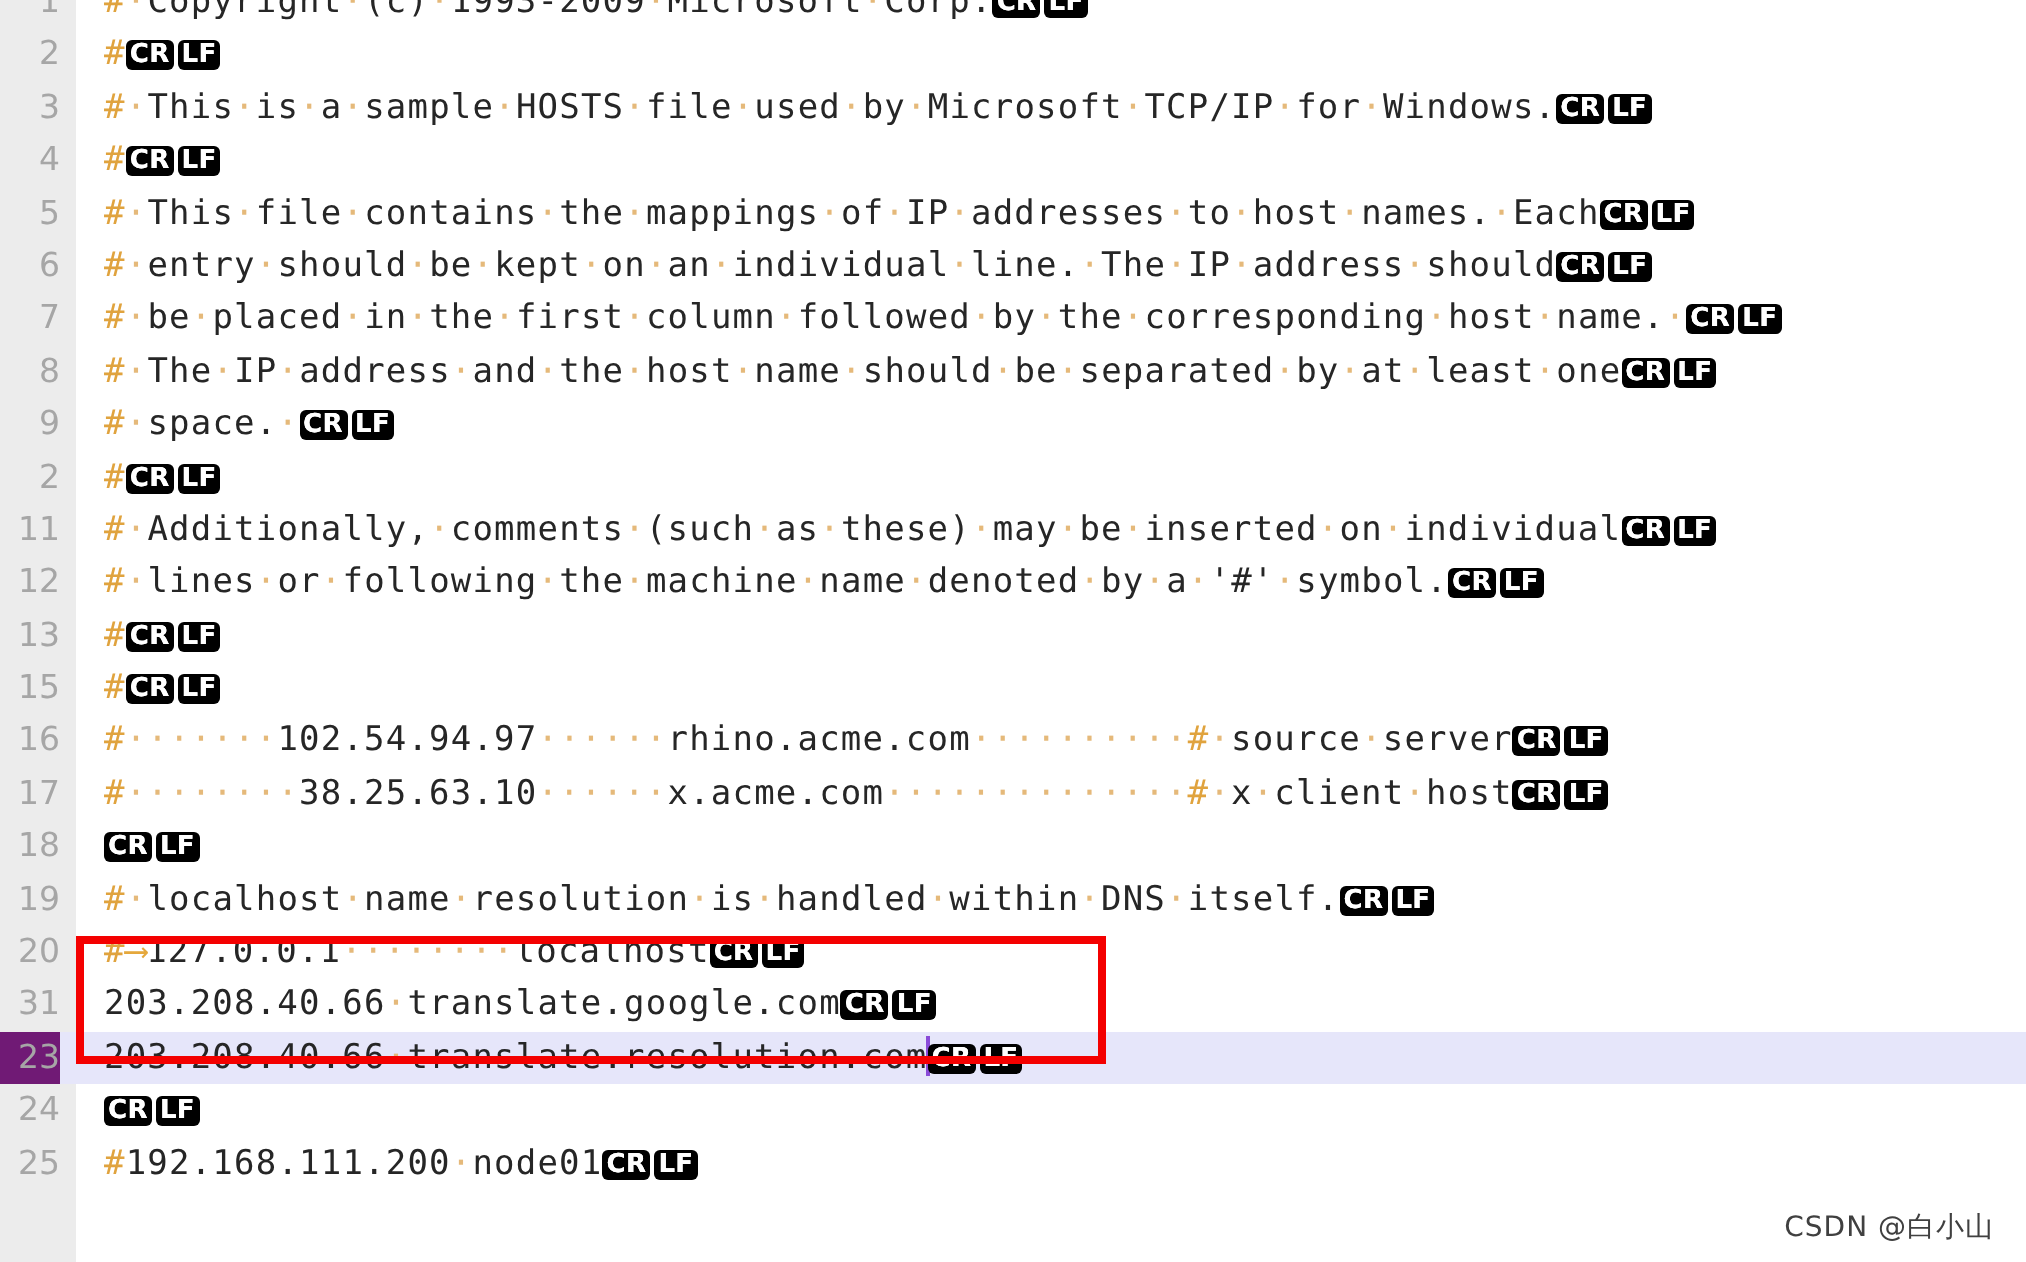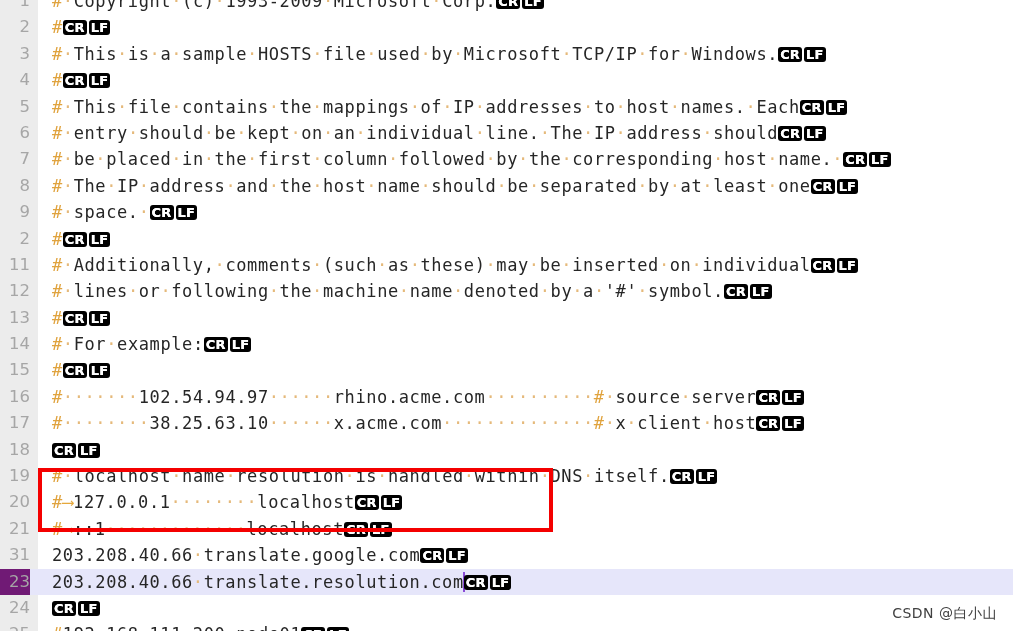--- a/index.html
+++ b/index.html
@@ -141,28 +141,26 @@
       <div class="row"><span class="ln">4</span><span class="code-text"><span class="hash">#</span><span class="crlf"><b>CR</b><b>LF</b></span></span></div>
       <div class="row"><span class="ln">5</span><span class="code-text"><span class="hash">#</span><span class="dot">·</span><span class="txt">This</span><span class="dot">·</span><span class="txt">file</span><span class="dot">·</span><span class="txt">contains</span><span class="dot">·</span><span class="txt">the</span><span class="dot">·</span><span class="txt">mappings</span><span class="dot">·</span><span class="txt">of</span><span class="dot">·</span><span class="txt">IP</span><span class="dot">·</span><span class="txt">addresses</span><span class="dot">·</span><span class="txt">to</span><span class="dot">·</span><span class="txt">host</span><span class="dot">·</span><span class="txt">names.</span><span class="dot">·</span><span class="txt">Each</span><span class="crlf"><b>CR</b><b>LF</b></span></span></div>
       <div class="row"><span class="ln">6</span><span class="code-text"><span class="hash">#</span><span class="dot">·</span><span class="txt">entry</span><span class="dot">·</span><span class="txt">should</span><span class="dot">·</span><span class="txt">be</span><span class="dot">·</span><span class="txt">kept</span><span class="dot">·</span><span class="txt">on</span><span class="dot">·</span><span class="txt">an</span><span class="dot">·</span><span class="txt">individual</span><span class="dot">·</span><span class="txt">line.</span><span class="dot">·</span><span class="txt">The</span><span class="dot">·</span><span class="txt">IP</span><span class="dot">·</span><span class="txt">address</span><span class="dot">·</span><span class="txt">should</span><span class="crlf"><b>CR</b><b>LF</b></span></span></div>
       <div class="row"><span class="ln">7</span><span class="code-text"><span class="hash">#</span><span class="dot">·</span><span class="txt">be</span><span class="dot">·</span><span class="txt">placed</span><span class="dot">·</span><span class="txt">in</span><span class="dot">·</span><span class="txt">the</span><span class="dot">·</span><span class="txt">first</span><span class="dot">·</span><span class="txt">column</span><span class="dot">·</span><span class="txt">followed</span><span class="dot">·</span><span class="txt">by</span><span class="dot">·</span><span class="txt">the</span><span class="dot">·</span><span class="txt">corresponding</span><span class="dot">·</span><span class="txt">host</span><span class="dot">·</span><span class="txt">name.</span><span class="dot">·</span><span class="crlf"><b>CR</b><b>LF</b></span></span></div>
       <div class="row"><span class="ln">8</span><span class="code-text"><span class="hash">#</span><span class="dot">·</span><span class="txt">The</span><span class="dot">·</span><span class="txt">IP</span><span class="dot">·</span><span class="txt">address</span><span class="dot">·</span><span class="txt">and</span><span class="dot">·</span><span class="txt">the</span><span class="dot">·</span><span class="txt">host</span><span class="dot">·</span><span class="txt">name</span><span class="dot">·</span><span class="txt">should</span><span class="dot">·</span><span class="txt">be</span><span class="dot">·</span><span class="txt">separated</span><span class="dot">·</span><span class="txt">by</span><span class="dot">·</span><span class="txt">at</span><span class="dot">·</span><span class="txt">least</span><span class="dot">·</span><span class="txt">one</span><span class="crlf"><b>CR</b><b>LF</b></span></span></div>
       <div class="row"><span class="ln">9</span><span class="code-text"><span class="hash">#</span><span class="dot">·</span><span class="txt">space.</span><span class="dot">·</span><span class="crlf"><b>CR</b><b>LF</b></span></span></div>
       <div class="row"><span class="ln">2</span><span class="code-text"><span class="hash">#</span><span class="crlf"><b>CR</b><b>LF</b></span></span></div>
       <div class="row"><span class="ln">11</span><span class="code-text"><span class="hash">#</span><span class="dot">·</span><span class="txt">Additionally,</span><span class="dot">·</span><span class="txt">comments</span><span class="dot">·</span><span class="txt">(such</span><span class="dot">·</span><span class="txt">as</span><span class="dot">·</span><span class="txt">these)</span><span class="dot">·</span><span class="txt">may</span><span class="dot">·</span><span class="txt">be</span><span class="dot">·</span><span class="txt">inserted</span><span class="dot">·</span><span class="txt">on</span><span class="dot">·</span><span class="txt">individual</span><span class="crlf"><b>CR</b><b>LF</b></span></span></div>
       <div class="row"><span class="ln">12</span><span class="code-text"><span class="hash">#</span><span class="dot">·</span><span class="txt">lines</span><span class="dot">·</span><span class="txt">or</span><span class="dot">·</span><span class="txt">following</span><span class="dot">·</span><span class="txt">the</span><span class="dot">·</span><span class="txt">machine</span><span class="dot">·</span><span class="txt">name</span><span class="dot">·</span><span class="txt">denoted</span><span class="dot">·</span><span class="txt">by</span><span class="dot">·</span><span class="txt">a</span><span class="dot">·</span><span class="txt">'#'</span><span class="dot">·</span><span class="txt">symbol.</span><span class="crlf"><b>CR</b><b>LF</b></span></span></div>
       <div class="row"><span class="ln">13</span><span class="code-text"><span class="hash">#</span><span class="crlf"><b>CR</b><b>LF</b></span></span></div>
-      <div class="row"><span class="ln">14</span><span class="code-text"><span class="hash">#</span><span class="dot">·</span><span class="txt">For</span><span class="dot">·</span><span class="txt">example:</span><span class="crlf"><b>CR</b><b>LF</b></span></span></div>
       <div class="row"><span class="ln">15</span><span class="code-text"><span class="hash">#</span><span class="crlf"><b>CR</b><b>LF</b></span></span></div>
       <div class="row"><span class="ln">16</span><span class="code-text"><span class="hash">#</span><span class="dot">·······</span><span class="txt">102.54.94.97</span><span class="dot">······</span><span class="txt">rhino.acme.com</span><span class="dot">··········</span><span class="hash">#</span><span class="dot">·</span><span class="txt">source</span><span class="dot">·</span><span class="txt">server</span><span class="crlf"><b>CR</b><b>LF</b></span></span></div>
       <div class="row"><span class="ln">17</span><span class="code-text"><span class="hash">#</span><span class="dot">········</span><span class="txt">38.25.63.10</span><span class="dot">······</span><span class="txt">x.acme.com</span><span class="dot">··············</span><span class="hash">#</span><span class="dot">·</span><span class="txt">x</span><span class="dot">·</span><span class="txt">client</span><span class="dot">·</span><span class="txt">host</span><span class="crlf"><b>CR</b><b>LF</b></span></span></div>
       <div class="row"><span class="ln">18</span><span class="code-text"><span class="crlf"><b>CR</b><b>LF</b></span></span></div>
       <div class="row"><span class="ln">19</span><span class="code-text"><span class="hash">#</span><span class="dot">·</span><span class="txt">localhost</span><span class="dot">·</span><span class="txt">name</span><span class="dot">·</span><span class="txt">resolution</span><span class="dot">·</span><span class="txt">is</span><span class="dot">·</span><span class="txt">handled</span><span class="dot">·</span><span class="txt">within</span><span class="dot">·</span><span class="txt">DNS</span><span class="dot">·</span><span class="txt">itself.</span><span class="crlf"><b>CR</b><b>LF</b></span></span></div>
       <div class="row"><span class="ln">20</span><span class="code-text"><span class="hash">#</span><span class="tab">⟶</span><span class="txt">127.0.0.1</span><span class="dot">········</span><span class="txt">localhost</span><span class="crlf"><b>CR</b><b>LF</b></span></span></div>
-      <div class="row"><span class="ln">21</span><span class="code-text"><span class="hash">#</span><span class="tab">⟶</span><span class="txt">::1</span><span class="dot">·············</span><span class="txt">localhost</span><span class="crlf"><b>CR</b><b>LF</b></span></span></div>
       <div class="row"><span class="ln">31</span><span class="code-text"><span class="txt">203.208.40.66</span><span class="dot">·</span><span class="txt">translate.google.com</span><span class="crlf"><b>CR</b><b>LF</b></span></span></div>
       <div class="row cur"><span class="ln">23</span><span class="code-text"><span class="txt">203.208.40.66</span><span class="dot">·</span><span class="txt">translate.resolution.com</span><span class="caret"></span><span class="crlf"><b>CR</b><b>LF</b></span></span></div>
       <div class="row"><span class="ln">24</span><span class="code-text"><span class="crlf"><b>CR</b><b>LF</b></span></span></div>
       <div class="row"><span class="ln">25</span><span class="code-text"><span class="hash">#</span><span class="txt">192.168.111.200</span><span class="dot">·</span><span class="txt">node01</span><span class="crlf"><b>CR</b><b>LF</b></span></span></div>
     </div>
 
   <div id="redbox"></div>
 
   <div id="watermark">CSDN @白小山</div>
 

